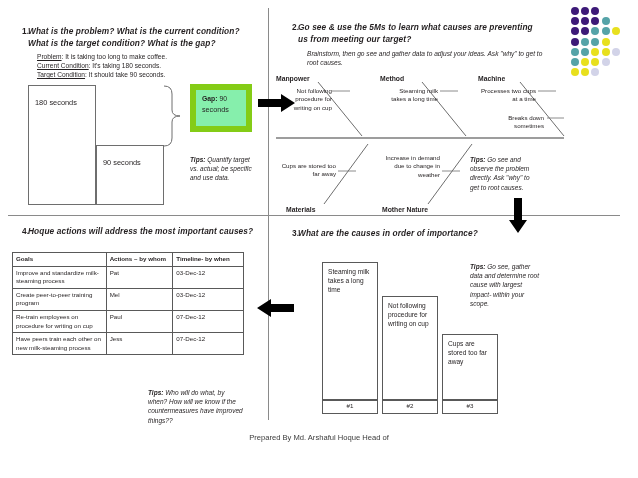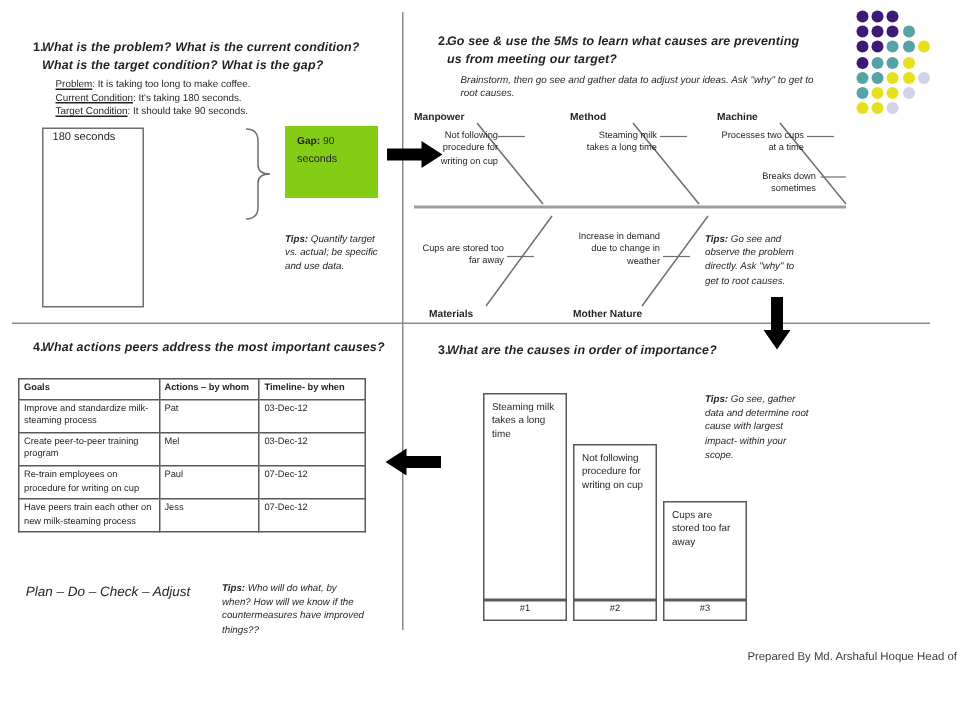--- a/index.html
+++ b/index.html
@@ -20,22 +20,22 @@
   .qnum .n{position:absolute;left:0;top:0;}
   .qnum .t{display:block;margin-left:6px;font-style:italic;}
   .body-txt{position:absolute;font-size:6.6px;line-height:9.4px;}
   .ital{font-style:italic;}
   .u{text-decoration:underline;}
   .tips{position:absolute;font-size:6.5px;line-height:9.2px;font-style:italic;}
   .tips b{font-weight:bold;}
 
   
   .bar{position:absolute;border:1px solid #6e6e6e;background:#fff;box-sizing:border-box;}
-  .bar span{position:absolute;left:6px;top:0;font-size:7.4px;white-space:nowrap;color:#231f20;}
-  .gapbox{position:absolute;border:2px solid #84cc16;background:#84cc16;box-sizing:border-box;}
+  .bar span{position:absolute;left:6px;top:12px;font-size:7.4px;white-space:nowrap;color:#231f20;}
+  .gapbox{position:absolute;border:6px solid #84cc16;background:#86efac;box-sizing:border-box;}
   .gapbox .gl1{position:absolute;left:6px;top:5px;font-size:6.8px;font-weight:bold;}
   .gapbox .gl1 em{font-weight:normal;font-style:normal;}
   .gapbox .gl2{position:absolute;left:6px;top:15px;font-size:7.2px;}
   .brace{position:absolute;}
 
   
   .arrow-r{position:absolute;}
   .arrow-l{position:absolute;}
   .arrow-d{position:absolute;}
 
@@ -59,21 +59,21 @@
     font-size:9px;font-style:italic;line-height:12px;color:#231f20;}
 
   
   .pareto{position:absolute;left:322px;top:262px;width:180px;height:158px;}
   .pbar{position:absolute;border:1px solid #595959;background:#fff;box-sizing:border-box;}
   .pbar .lbl{position:absolute;left:5px;top:4px;right:4px;font-size:6.6px;line-height:9.2px;}
   .prank{position:absolute;border:1px solid #595959;border-top:1px solid #595959;background:#fff;
     box-sizing:border-box;font-size:6.2px;text-align:center;line-height:9px;}
 
   
-  .footer{position:absolute;left:0;top:432px;width:638px;text-align:right;
+  .footer{position:absolute;left:0;top:432px;width:638px;text-align:center;
     font-size:7.6px;line-height:11px;color:#3b3b3b;}
 
   
   .dots{position:absolute;left:571px;top:7px;width:64px;height:72px;}
   .dot{position:absolute;width:8px;height:8px;border-radius:50%;}
 </style>
 </head>
 <body>
 
 <div class="page">
@@ -91,20 +91,23 @@
   </div>
   <div class="body-txt" style="left:37px;top:61px;width:225px;">
     <span class="u">Current Condition</span><span>: It's taking 180 seconds.</span>
   </div>
   <div class="body-txt" style="left:37px;top:70px;width:225px;">
     <span class="u">Target Condition</span><span>: It should take 90 seconds.</span>
   </div>
 
   <div class="bar" style="left:28px;top:85px;width:68px;height:120px;">
     <span>180 seconds</span>
+  </div>
+  <div class="bar" style="left:96px;top:145px;width:68px;height:60px;">
+    <span>90 seconds</span>
   </div>
 
   <svg class="brace" style="left:160px;top:84px;" width="24" height="64" viewBox="0 0 24 64">
     <path d="M4 2 Q12 2 12 10 L12 26 Q12 32 20 32 Q12 32 12 38 L12 54 Q12 62 4 62" fill="none" stroke="#6e6e6e" stroke-width="1"></path>
   </svg>
 
   <div class="gapbox" style="left:190px;top:84px;width:62px;height:48px;">
     <div class="gl1">
       <span>Gap:</span>
       <em>90</em>
@@ -163,21 +166,21 @@
   <div class="tips" style="left:470px;top:155px;width:66px;">
     <b>Tips:</b><span> Go see and observe the problem directly.  Ask "why" to get to root causes.</span>
   </div>
 
   <svg class="arrow-d" style="left:509px;top:198px;" width="18" height="36" viewBox="0 0 18 36">
     <polygon points="5,0 13,0 13,22 18,22 9,35 0,22 5,22" fill="#000"></polygon>
   </svg>
 
   <div class="qnum" style="left:22px;top:226px;width:246px;">
     <span class="n">4.</span>
-    <span class="t">What actions peers address the most important causes?</span>
+    <span class="t">Hoque actions will address the most important causes?</span>
   </div>
 
   <table class="actions">
     <thead>
       <tr>
         <th class="c1">Goals</th>
         <th class="c2">Actions – by whom</th>
         <th class="c3">Timeline- by when</th>
       </tr>
     </thead>
@@ -199,21 +202,20 @@
       </tr>
       <tr>
         <td class="c1">Have peers train each other on new  milk-steaming process</td>
         <td class="c2">Jess</td>
         <td class="c3">07-Dec-12</td>
       </tr>
     </tbody>
   </table>
 
   <div class="pdca">
-    <div>Plan – Do – Check – Adjust</div>
   </div>
 
   <div class="tips" style="left:148px;top:388px;width:96px;">
     <b>Tips:</b><span> Who will do what, by when? How will we know if the countermeasures have improved things??</span>
   </div>
 
   <svg class="arrow-l" style="left:256px;top:299px;" width="38" height="18" viewBox="0 0 38 18">
     <polygon points="38,5 15,5 15,0 1,9 15,18 15,13 38,13" fill="#000"></polygon>
   </svg>
 

